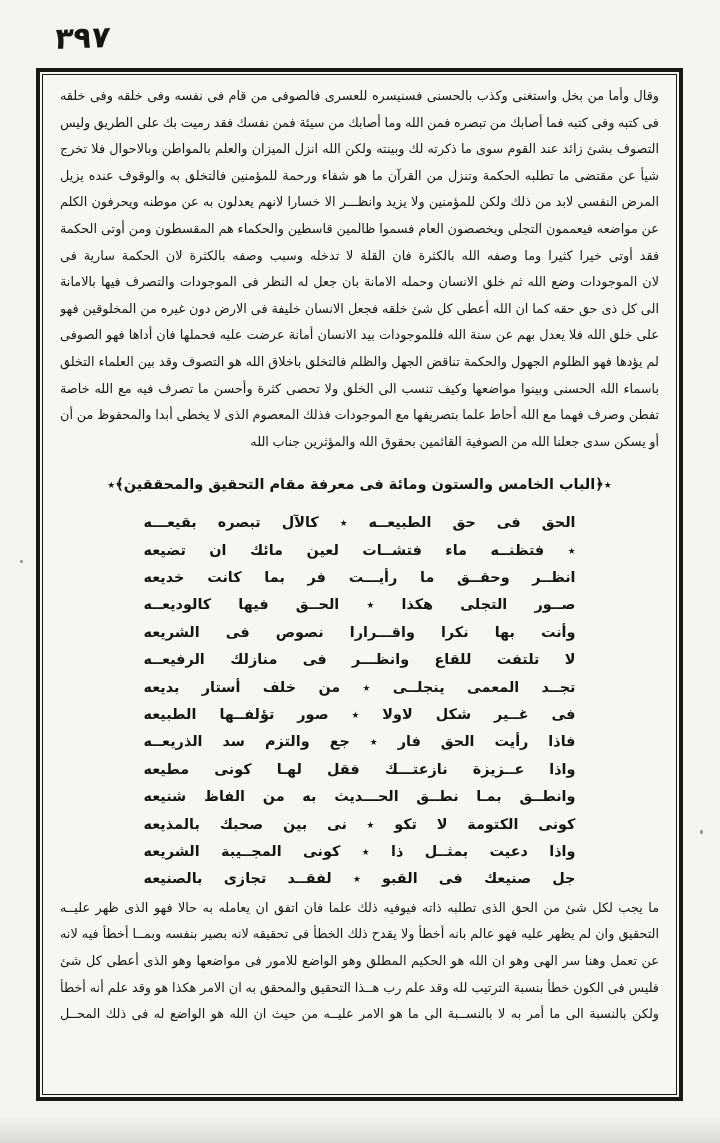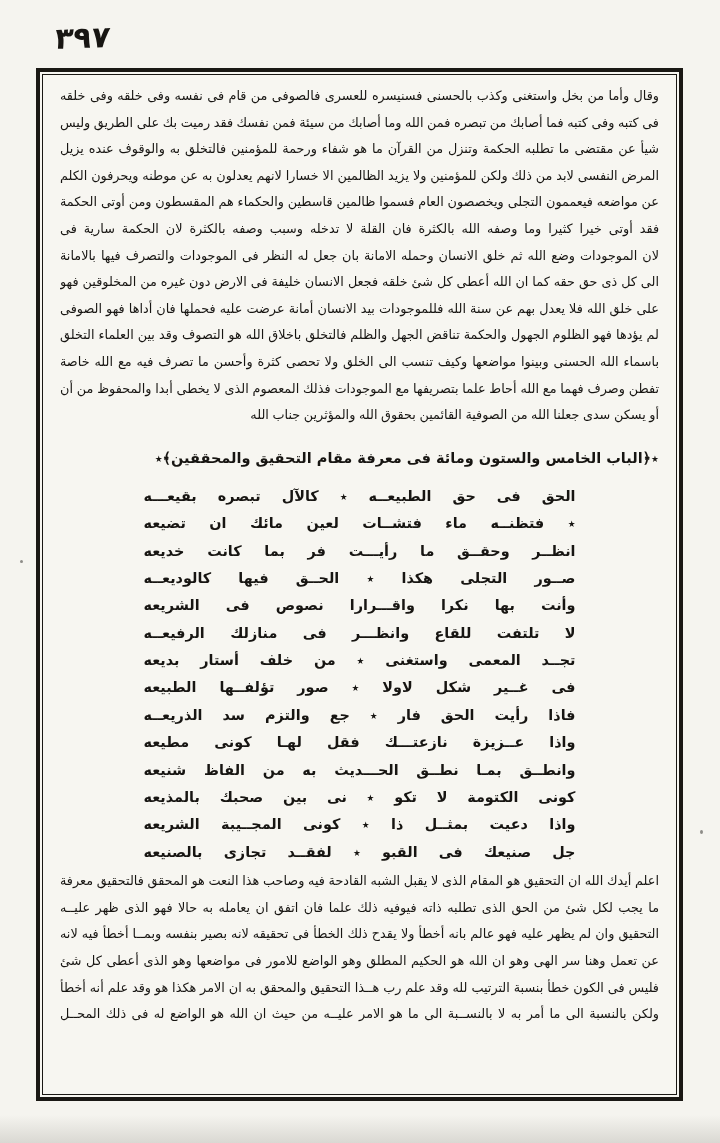--- a/index.html
+++ b/index.html
@@ -49,20 +49,21 @@
     text-align-last: justify;
     text-justify: inter-word;
     word-spacing: -0.5px;
   }
   .pline.lastline {
     text-align: center;
     text-align-last: right;
   }
   .chapter-heading {
     direction: rtl;
+    text-align: center;
     font-size: 14.5px;
     font-weight: bold;
     line-height: 30px;
     height: 30px;
     margin: 14px 0 8px 0;
   }
   .poem {
     direction: rtl;
     width: 432px;
     margin: 10px auto 0 auto;
@@ -99,54 +100,54 @@
 <div class="page">
 
   <div class="page-number">٣٩٧</div>
 
   <div class="frame">
     <div class="frame-inner">
 
       <div class="prose top">
         <div class="pline">وقال وأما من بخل واستغنى وكذب بالحسنى فسنيسره للعسرى فالصوفى من قام فى نفسه وفى خلقه وفى خلقه قيام الحق</div>
         <div class="pline">فى كتبه وفى كتبه فما أصابك من تبصره فمن الله وما أصابك من سيئة فمن نفسك فقد رميت بك على الطريق وليس</div>
+        <div class="pline">التصوف بشئ زائد عند القوم سوى ما ذكرته لك وبينته ولكن الله انزل الميزان والعلم بالمواطن وبالاحوال فلا تخرج</div>
         <div class="pline">شيأ عن مقتضى ما تطلبه الحكمة وتنزل من القرآن ما هو شفاء ورحمة للمؤمنين فالتخلق به والوقوف عنده يزيل</div>
-        <div class="pline">المرض النفسى لابد من ذلك ولكن للمؤمنين ولا يزيد الظالمين الا خسارا لانهم يعدلون به عن موطنه ويحرفون الكلم</div>
+        <div class="pline">المرض النفسى لابد من ذلك ولكن للمؤمنين ولا يزيد وانظـــر الا خسارا لانهم يعدلون به عن موطنه ويحرفون الكلم</div>
         <div class="pline">عن مواضعه فيعممون التجلى ويخصصون العام فسموا ظالمين قاسطين والحكماء هم المقسطون ومن أوتى الحكمة</div>
         <div class="pline">فقد أوتى خيرا كثيرا وما وصفه الله بالكثرة فان القلة لا تدخله وسبب وصفه بالكثرة لان الحكمة سارية فى الموجودات</div>
         <div class="pline">لان الموجودات وضع الله ثم خلق الانسان وحمله الامانة بان جعل له النظر فى الموجودات والتصرف فيها بالامانة ليؤدى</div>
         <div class="pline">الى كل ذى حق حقه كما ان الله أعطى كل شئ خلقه فجعل الانسان خليفة فى الارض دون غيره من المخلوقين فهو أمين</div>
         <div class="pline">على خلق الله فلا يعدل بهم عن سنة الله فللموجودات بيد الانسان أمانة عرضت عليه فحملها فان أداها فهو الصوفى وان</div>
         <div class="pline">لم يؤدها فهو الظلوم الجهول والحكمة تناقض الجهل والظلم فالتخلق باخلاق الله هو التصوف وقد بين العلماء التخلق</div>
         <div class="pline">باسماء الله الحسنى وبينوا مواضعها وكيف تنسب الى الخلق ولا تحصى كثرة وأحسن ما تصرف فيه مع الله خاصة فمن</div>
         <div class="pline">تفطن وصرف فهما مع الله أحاط علما بتصريفها مع الموجودات فذلك المعصوم الذى لا يخطى أبدا والمحفوظ من أن يتحرك</div>
         <div class="pline lastline">أو يسكن سدى جعلنا الله من الصوفية القائمين بحقوق الله والمؤثرين جناب الله</div>
       </div>
 
       <div class="chapter-heading">٭﴿الباب الخامس والستون ومائة فى معرفة مقام التحقيق والمحققين﴾٭</div>
 
       <div class="poem">
         <div class="vline">الحق فى حق الطبيعــه ٭ كالآل تبصره بقيعـــه</div>
         <div class="vline">٭ فتظنــه ماء فتشــات لعين مائك ان تضيعه</div>
         <div class="vline">انظــر وحقــق ما رأيـــت فر بما كانت خديعه</div>
         <div class="vline">صــور التجلى هكذا ٭ الحــق فيها كالوديعــه</div>
         <div class="vline">وأنت بها نكرا واقـــرارا نصوص فى الشريعه</div>
         <div class="vline">لا تلتفت للقاع وانظـــر فى منازلك الرفيعــه</div>
-        <div class="vline">تجــد المعمى واستغنى ٭ من خلف أستار بديعه</div>
+        <div class="vline">تجــد المعمى ينجلــى ٭ من خلف أستار بديعه</div>
         <div class="vline">فى غــير شكل لاولا ٭ صور تؤلفــها الطبيعه</div>
         <div class="vline">فاذا رأيت الحق فار ٭ جع والتزم سد الذريعــه</div>
         <div class="vline">واذا عــزيزة نازعتـــك فقل لهـا كونى مطيعه</div>
         <div class="vline">وانطــق بمـا نطــق الحـــديث به من الفاظ شنيعه</div>
         <div class="vline">كونى الكتومة لا تكو ٭ نى بين صحبك بالمذيعه</div>
         <div class="vline">واذا دعيت بمثــل ذا ٭ كونى المجــيبة الشريعه</div>
         <div class="vline">جل صنيعك فى القبو ٭ لفقــد تجازى بالصنيعه</div>
       </div>
 
       <div class="prose bottom">
-        <div class="pline">اعلم أيدك الله ان التحقيق هو المقام الذى لا يقبل الشبه القادحة فيه وصاحب هذا النعت هو المحقق فالتحقيق معرفة</div>
         <div class="pline">ما يجب لكل شئ من الحق الذى تطلبه ذاته فيوفيه ذلك علما فان اتفق ان يعامله به حالا فهو الذى ظهر عليــه سلطان</div>
         <div class="pline">التحقيق وان لم يظهر عليه فهو عالم بانه أخطأ ولا يقدح ذلك الخطأ فى تحقيقه لانه بصير بنفسه وبمــا أخطأ فيه لانه أخطأ</div>
         <div class="pline">عن تعمل وهنا سر الهى وهو ان الله هو الحكيم المطلق وهو الواضع للامور فى مواضعها وهو الذى أعطى كل شئ خلقه</div>
         <div class="pline">فليس فى الكون خطأ بنسبة الترتيب لله وقد علم رب هــذا التحقيق والمحقق به ان الامر هكذا هو وقد علم أنه أخطأ</div>
         <div class="pline">ولكن بالنسبة الى ما أمر به لا بالنســبة الى ما هو الامر عليــه من حيث ان الله هو الواضع له فى ذلك المحــل المسمى هــذا</div>
       </div>
 
     </div>
   </div>
 

